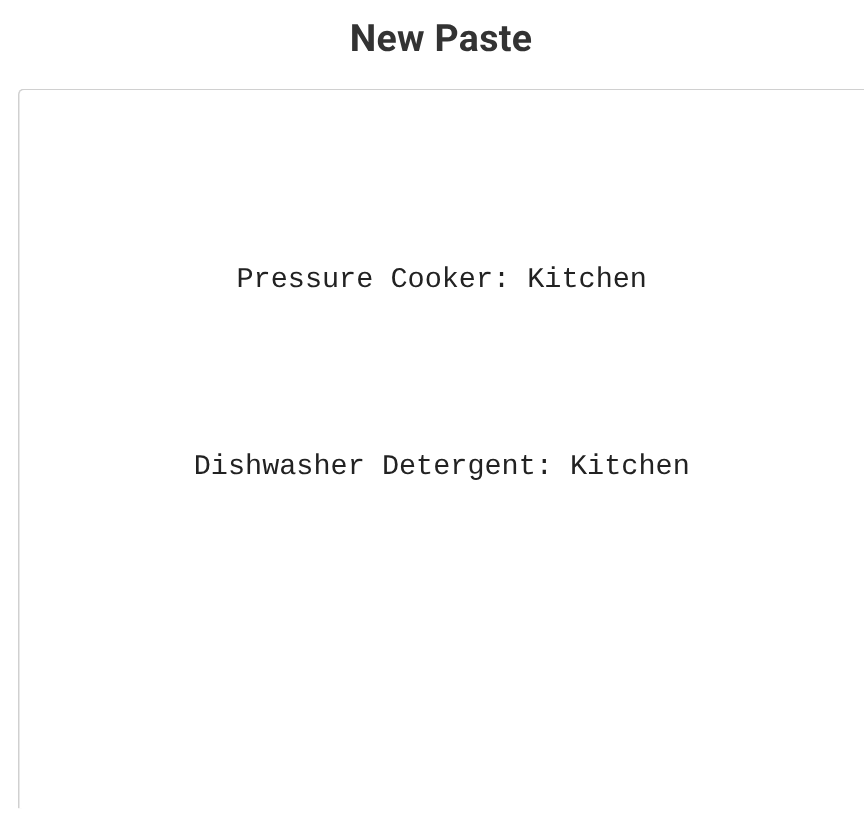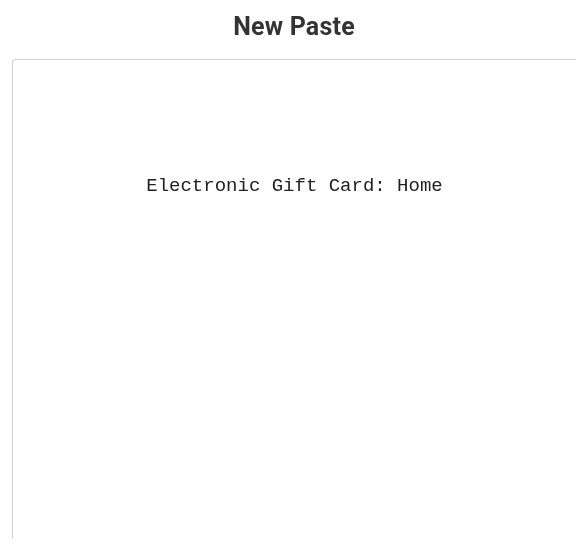--- a/index.html
+++ b/index.html
@@ -41,19 +41,20 @@
     .paste-line {
       display: block;
     }
   </style>
 </head>
 <body>
 
 <h2 class="page-title">New Paste</h2>
 
 <div class="paste-box">
-  <span class="paste-line">Electronic Gift Card: Home</span>
+  <span class="paste-line">Pressure Cooker: Kitchen</span>
+  <span class="paste-line">Dishwasher Detergent: Kitchen</span>
   
   
   
   
   
 </div>
 
 </body></html>

